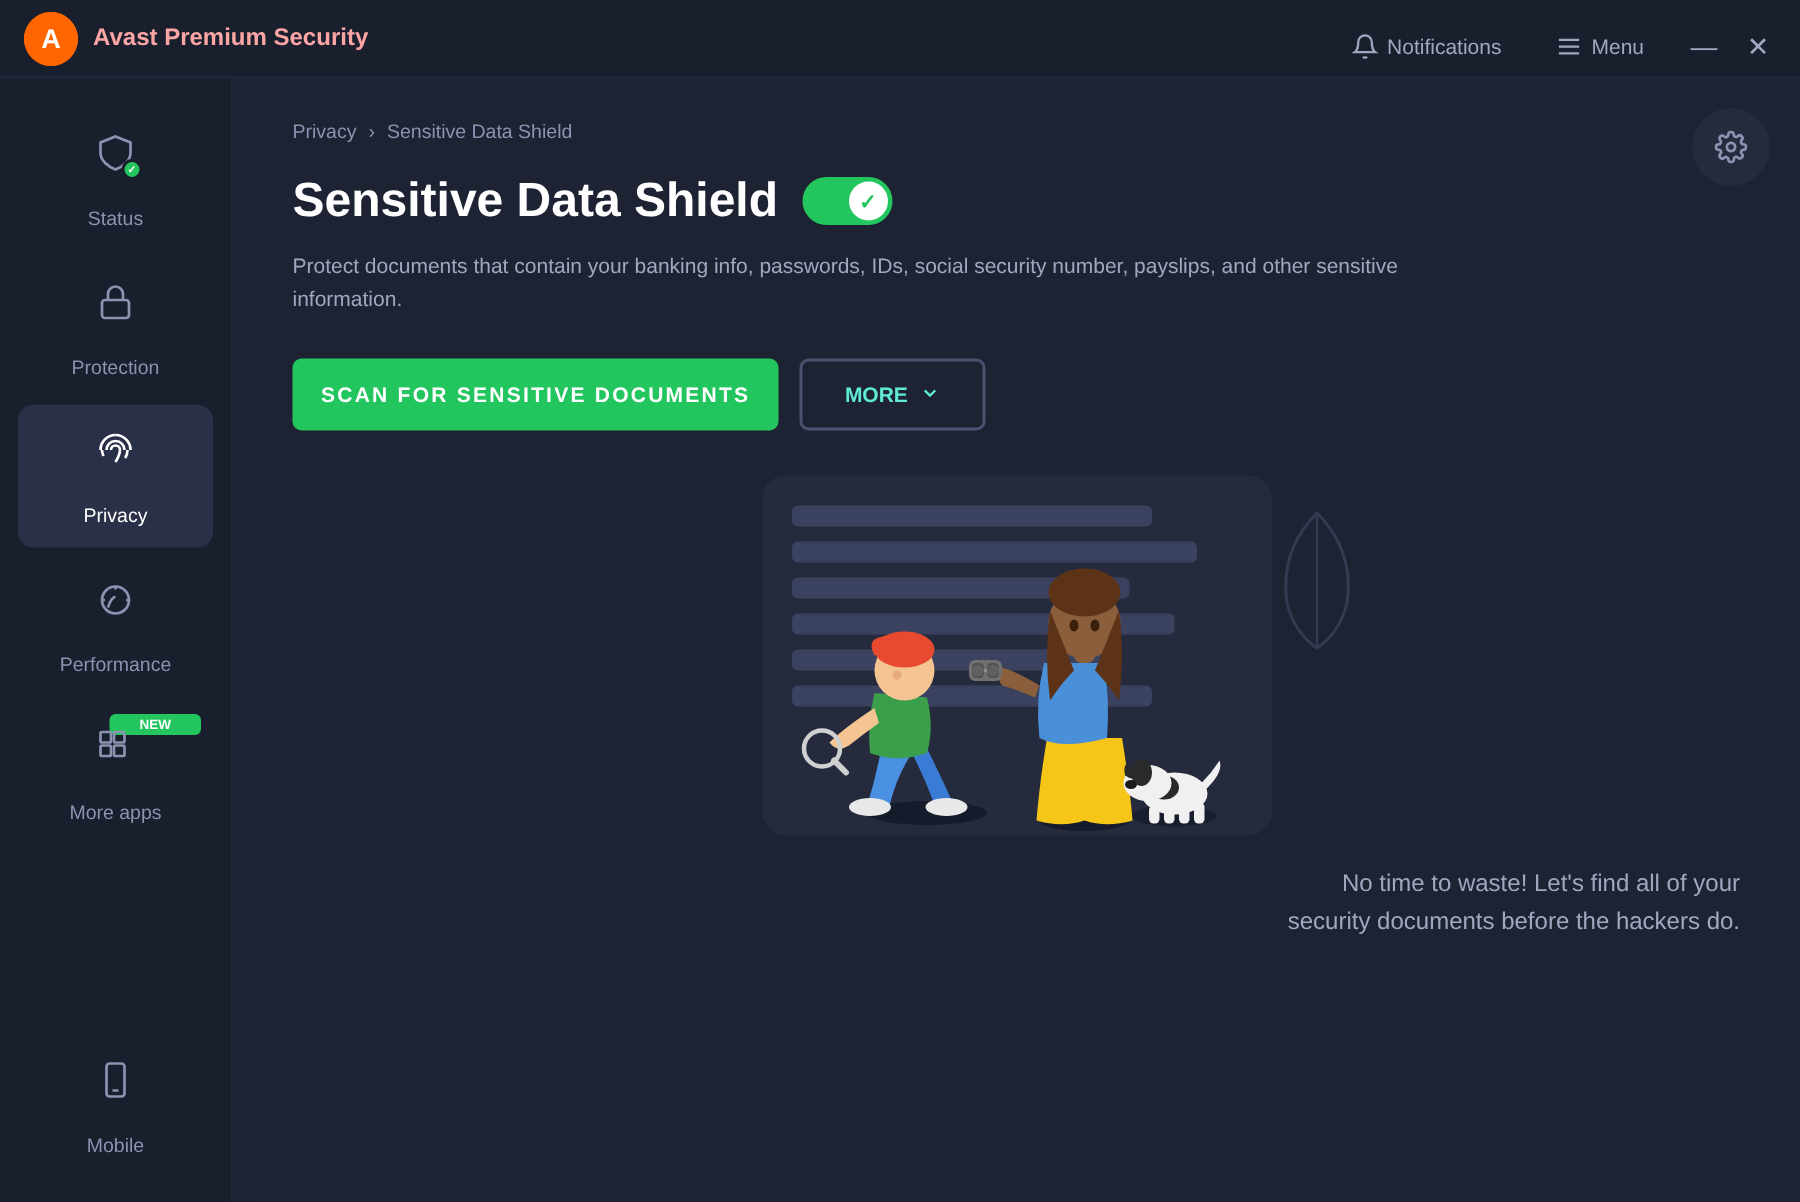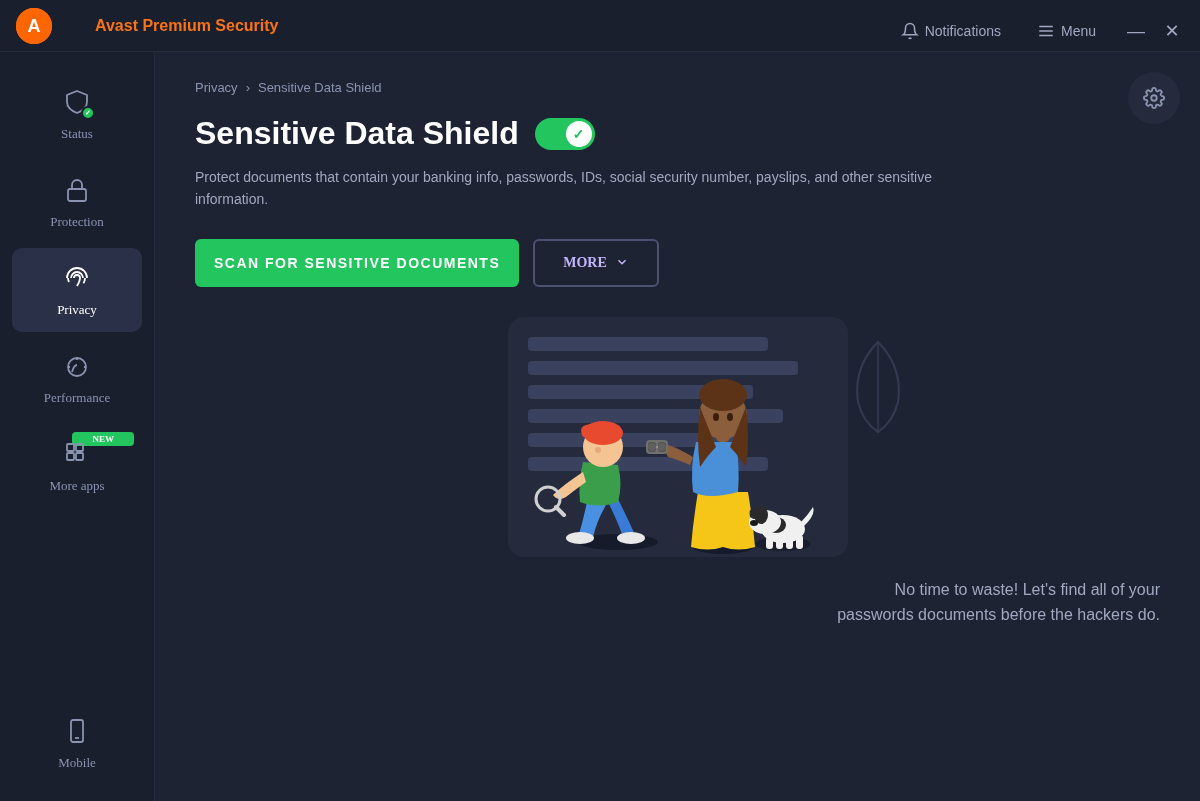--- a/index.html
+++ b/index.html
@@ -36,22 +36,21 @@
       display: flex;
       align-items: center;
       justify-content: center;
       font-weight: bold;
       font-size: 18px;
       color: white;
     }
     .app-title {
       font-size: 16px;
       font-weight: 600;
-      color: #f97316;
-      margin-left: 33px;
+      color: #fca5a5;
     }
     .titlebar-right {
       display: flex;
       gap: 20px;
       margin-top: 11px;
     }
     .titlebar-btn {
       display: flex;
       align-items: center;
       gap: 6px;
@@ -92,29 +91,28 @@
       align-items: center;
       padding: 20px 0;
       gap: 4px;
       border-right: 1px solid #252b3d;
       flex-shrink: 0;
     }
     .sidebar-item {
       display: flex;
       flex-direction: column;
       align-items: center;
-      gap: 8px;
+      gap: 20px;
       width: 130px;
       padding: 14px 10px;
       border-radius: 10px;
       cursor: pointer;
       color: #8a93b0;
       font-size: 13px;
       position: relative;
-      font-family: Liberation Serif, serif;
     }
     .sidebar-item.active {
       background: #2a3047;
       color: #fff;
     }
     .sidebar-icon {
       width: 32px;
       height: 32px;
       display: flex;
       align-items: center;
@@ -242,31 +240,30 @@
       padding: 14px 19px;
       border-radius: 6px;
       font-size: 14px;
       font-weight: 800;
       letter-spacing: 1.5px;
       cursor: pointer;
       text-transform: uppercase;
     }
     .btn-secondary {
       background: transparent;
-      color: #c4b5fd;
+      color: #5eead4;
       border: 2px solid #4a5270;
       padding: 14px 28px;
       border-radius: 6px;
       font-size: 14px;
       font-weight: 700;
       cursor: pointer;
       display: flex;
       align-items: flex-start;
       gap: 8px;
-      font-family: Liberation Serif, serif;
     }
 
     
     .illustration-container {
       display: flex;
       justify-content: center;
       align-items: center;
       margin: 10px 0 20px;
       position: relative;
     }
@@ -577,17 +574,17 @@
 
           <ellipse cx="226" cy="186" rx="4" ry="3" fill="#1a1a1a"></ellipse>
 
           <path d="M275 190 Q288 178 285 170 Q280 178 273 185" fill="#f0f0f0"></path>
         </svg>
       </div>
     </div>
 
     <div class="bottom-text">
       <div>No time to waste! Let's find all of your</div>
-      <div>passwords documents before the hackers do.</div>
+      <div>security documents before the hackers do.</div>
     </div>
 
   </div>
 </div>
 
 </body></html>

